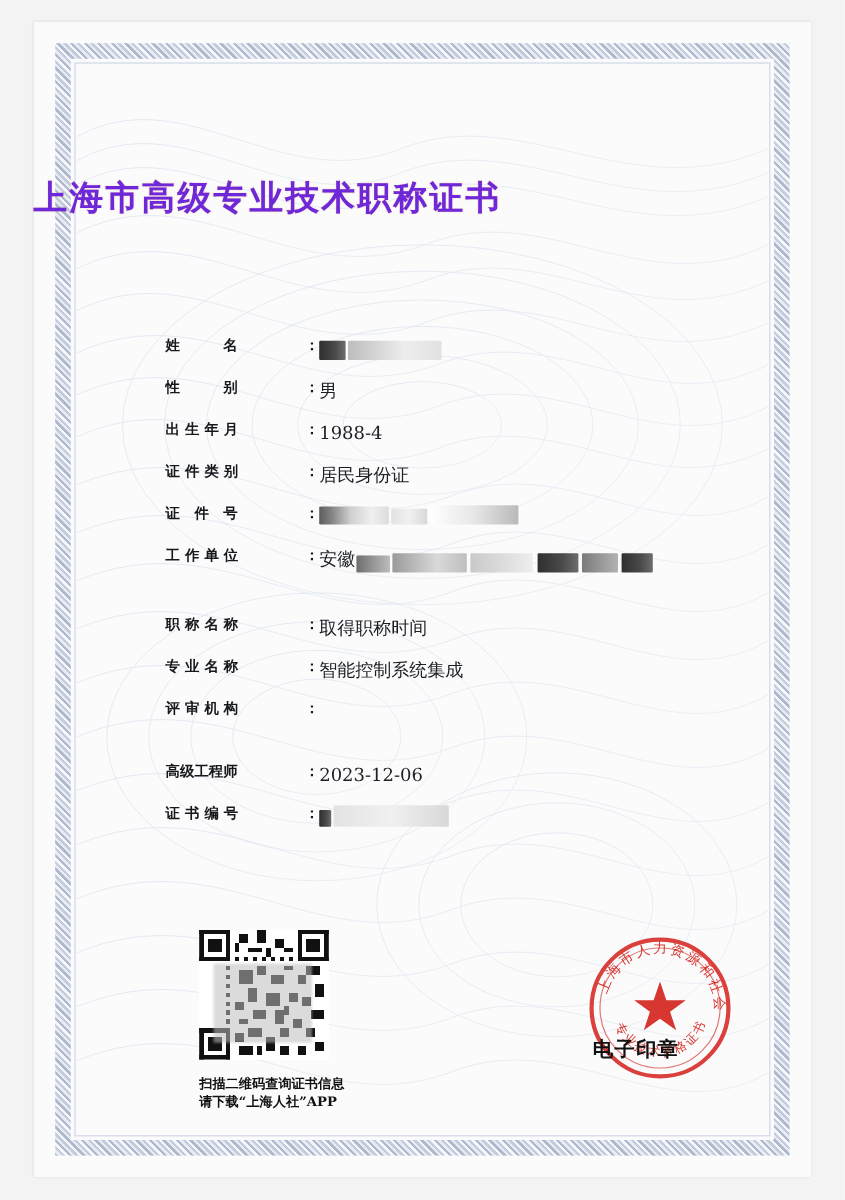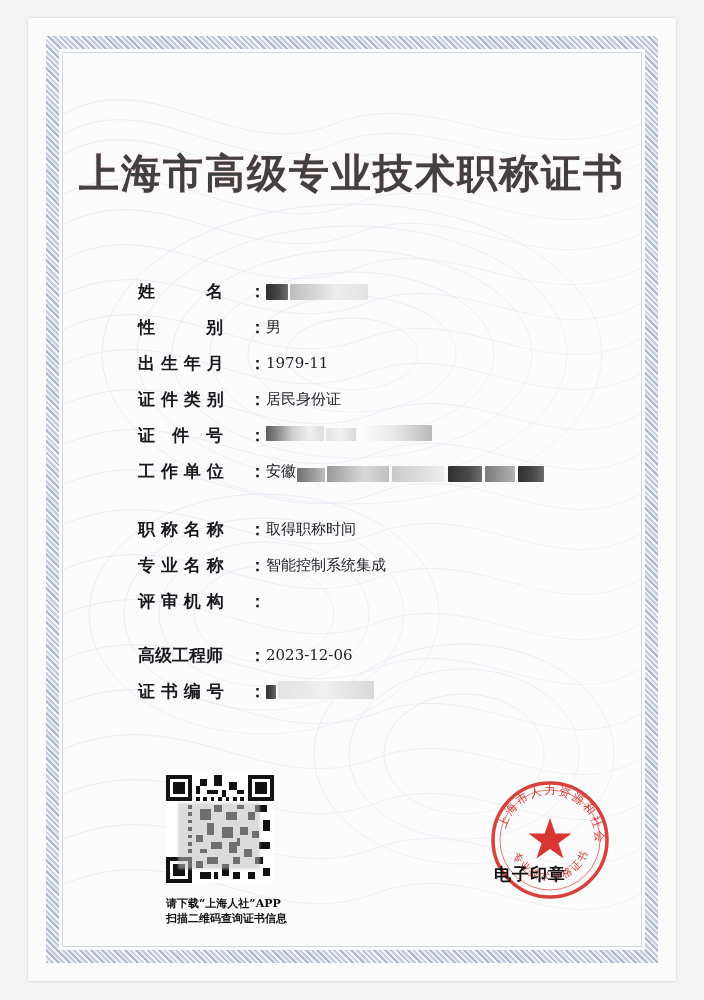--- a/index.html
+++ b/index.html
@@ -63,47 +63,47 @@
     overflow: hidden;
     opacity: 0.5;
   }
   .guilloche svg { display:block; }
 
   .title {
     position: absolute;
     left: 0;
     right: 0;
     top: 128px;
-    text-align: center;
+    text-align: left;
     font-family: "DejaVu Serif", serif;
     font-weight: bold;
-    font-size: 40px;
+    font-size: 28px;
     letter-spacing: 2px;
-    color: #404040;
+    color: #6d28d9;
     text-shadow: 0 0 1px rgba(208,26,16,0.4);
   }
 
   .fields {
     position: absolute;
     left: 110px;
     top: 262px;
     width: 470px;
   }
   .row {
     display: flex;
     align-items: flex-start;
     margin-bottom: 13px;
     min-height: 22px;
   }
   .label {
     width: 128px;
     flex: 0 0 128px;
     font-family: "DejaVu Serif", serif;
     font-weight: bold;
-    font-size: 17px;
+    font-size: 12px;
     color: #16181c;
     display: flex;
     justify-content: space-between;
     text-align: right;
   }
   .label .colon { margin-left: 2px; }
   .value {
     flex: 1;
     font-family: "DejaVu Serif", serif;
     font-size: 15px;
@@ -261,21 +261,21 @@
             <span class="colon">：</span>
         </div>
         <div class="value">男</div>
       </div>
 
       <div class="row">
         <div class="label">
           <span>出 生 年 月</span>
             <span class="colon">：</span>
         </div>
-        <div class="value">1979-11</div>
+        <div class="value">1988-4</div>
       </div>
 
       <div class="row">
         <div class="label">
           <span>证 件 类 别</span>
             <span class="colon">：</span>
         </div>
         <div class="value">居民身份证</div>
       </div>
 
@@ -426,22 +426,22 @@
             <rect x="17" y="18" width="2" height="3"></rect>
           <rect x="9" y="20" width="2" height="1"></rect>
             <rect x="19" y="8" width="2" height="1"></rect>
           <rect x="20" y="14" width="2" height="2"></rect>
             <rect x="19" y="17" width="1" height="2"></rect>
         </g>
       </svg>
       <div class="qr-blur"></div>
     </div>
     <div class="qr-caption">
+      <div>扫描二维码查询证书信息</div>
       <div>请下载“上海人社”APP</div>
-      <div>扫描二维码查询证书信息</div>
     </div>
 
     <div class="seal">
       <svg width="124" height="124" viewBox="0 0 124 124" xmlns="http://www.w3.org/2000/svg">
         <defs>
           <path id="arcTop" d="M 16,62 A 46,46 0 0 1 108,62"></path>
           <path id="arcBot" d="M 22,62 A 40,40 0 0 0 102,62"></path>
         </defs>
         <circle cx="62" cy="62" r="57" fill="none" stroke="#d4201a" stroke-width="3.5" opacity="0.85"></circle>
         <circle cx="62" cy="62" r="50" fill="none" stroke="#d4201a" stroke-width="1" opacity="0.6"></circle>

